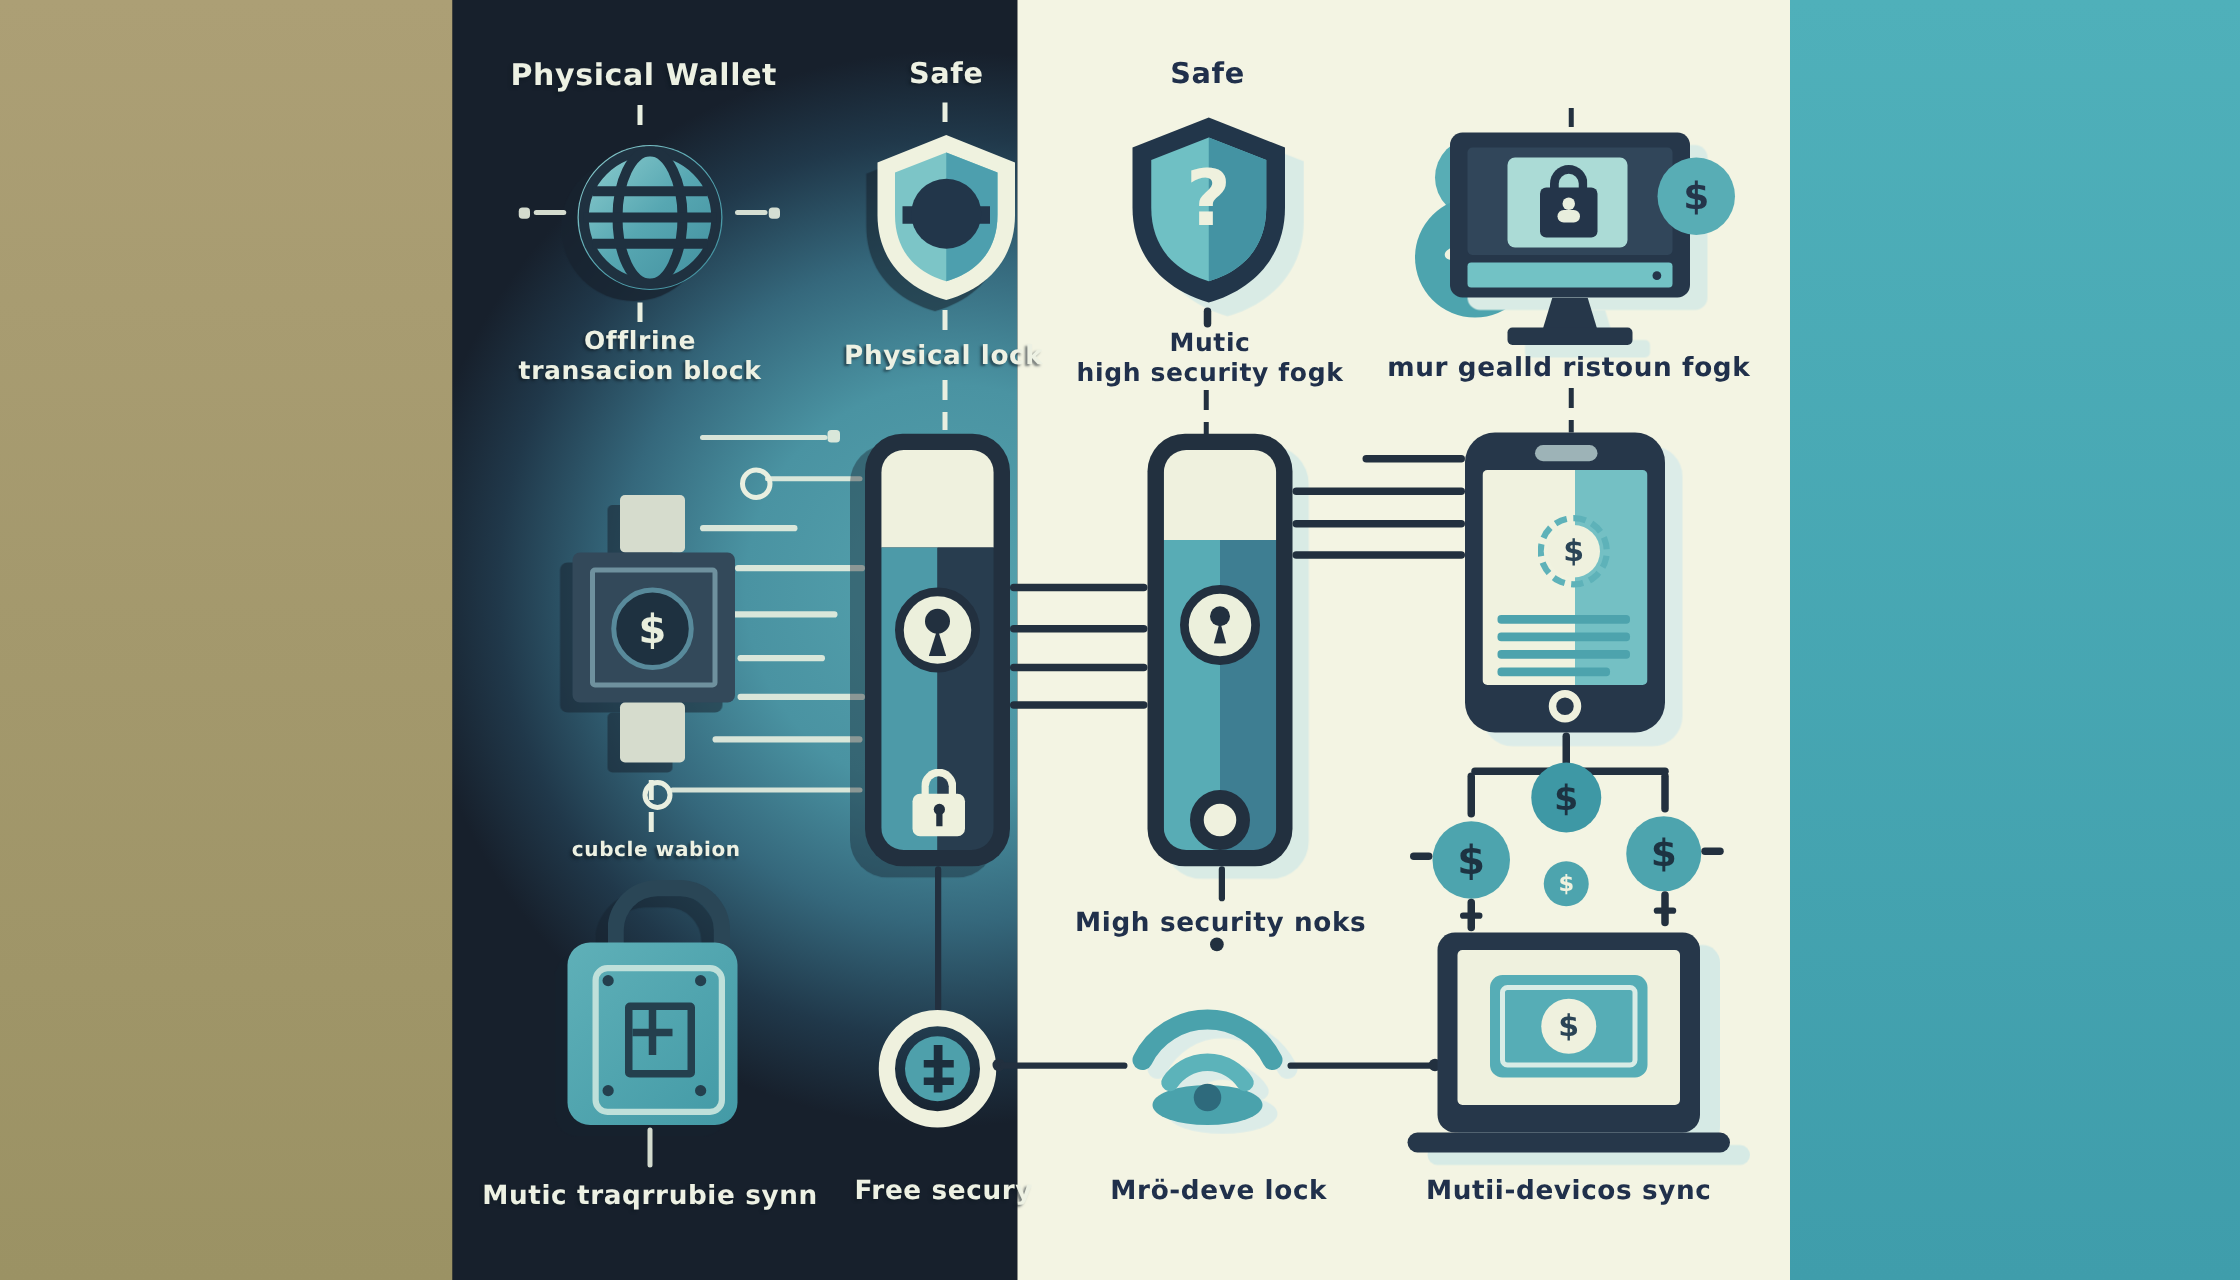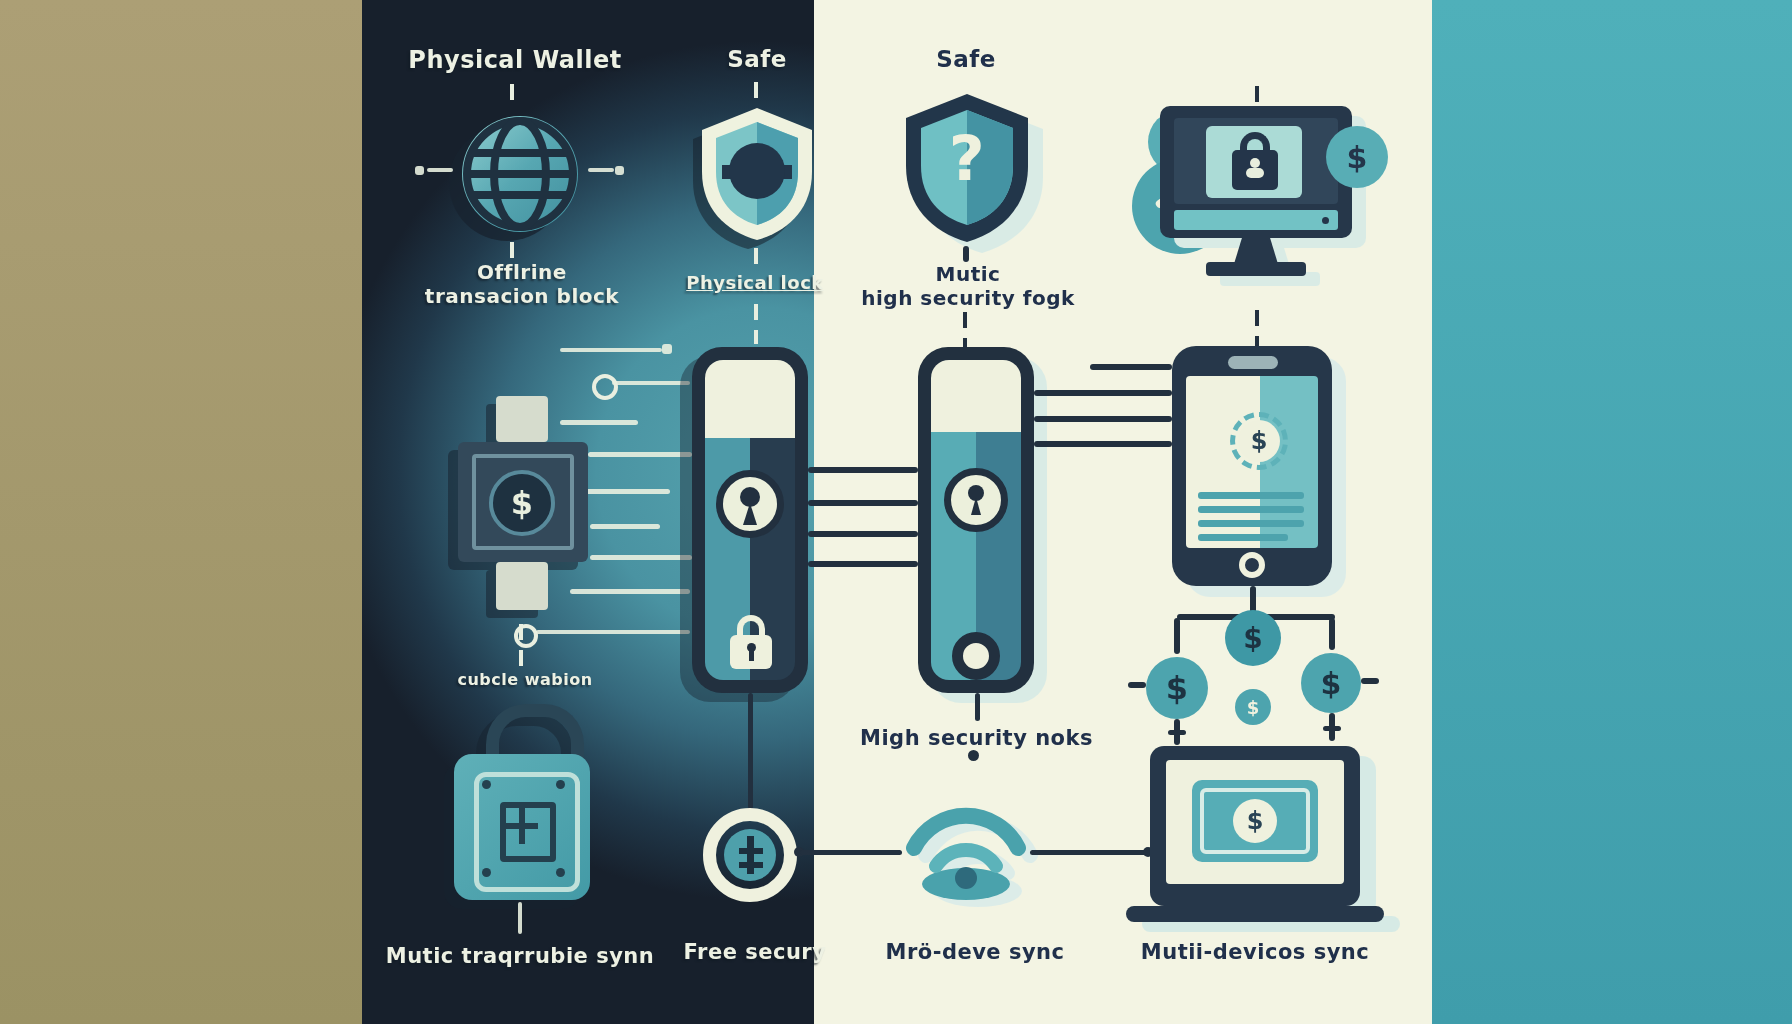--- a/index.html
+++ b/index.html
@@ -42,21 +42,21 @@
       <ellipse cx="68" cy="68" rx="26" ry="53" fill="none" stroke="#1f3140" stroke-width="8"></ellipse>
       <path d="M22,47 H114 M15,68 H121 M22,89 H114" stroke="#1f3140" stroke-width="8" fill="none"></path>
     </svg>
   </div>
   <div class="cir wline" style="left:415px;top:166px;width:9px;height:9px;"></div>
   <div class="wline" style="left:427px;top:168px;width:26px;height:4px;"></div>
   <div class="wline" style="left:588px;top:168px;width:26px;height:4px;"></div>
   <div class="cir wline" style="left:615px;top:166px;width:9px;height:9px;"></div>
   <div class="vdash" style="--c:#e9efe0;left:510px;top:242px;height:20px;"></div>
 
-  <div class="t lt" style="left:372px;top:260px;width:300px;font-size:20px;line-height:24px;">
+  <div class="t lt" style="left:362px;top:260px;width:300px;font-size:20px;line-height:24px;">
     <div>Offlrine</div>
     <div>transacion block</div>
   </div>
 
   <div class="wline" style="left:560px;top:348px;width:102px;height:4px;"></div>
   <div class="cir wline" style="left:662px;top:344px;width:10px;height:10px;"></div>
   <div class="cir" style="left:592px;top:374px;width:18px;height:18px;border:4px solid #e9efe0;"></div>
   <div class="wline" style="left:612px;top:381px;width:78px;height:4px;"></div>
   <div class="wline" style="left:560px;top:420px;width:78px;height:5px;"></div>
   <div class="wline" style="left:588px;top:452px;width:104px;height:5px;"></div>
@@ -108,21 +108,21 @@
         </defs>
       <path d="M63,4 L118,26 V68 C118,104 95,127 63,136 C31,127 8,104 8,68 V26 Z" fill="#eff2df"></path>
       <path d="M63,18 L104,34 V68 C104,97 87,114 63,121 C39,114 22,97 22,68 V34 Z" fill="#7cc5c7"></path>
       <path d="M63,18 L104,34 V68 C104,97 87,114 63,121 C39,114 22,97 22,68 V34 Z" fill="#4d9fae" clip-path="url(#rh1)"></path>
       <rect x="28" y="61" width="16" height="14" fill="#22364a"></rect>
       <rect x="82" y="61" width="16" height="14" fill="#22364a"></rect>
       <circle cx="63" cy="67" r="28" fill="#22364a"></circle>
     </svg>
   </div>
   <div class="vdash" style="--c:#e9efe0;left:754px;top:248px;height:20px;"></div>
-  <div class="t lt" style="left:630px;top:272px;width:250px;font-size:18px;text-decoration:underline;">Physical lock</div>
+  <div class="t lt" style="left:630px;top:272px;width:250px;font-size:21px;">Physical lock</div>
   <div class="vdash" style="--c:#e9efe0;left:754px;top:304px;height:40px;"></div>
 
   <div class="abs" style="left:692px;top:347px;width:116px;height:346px;filter:drop-shadow(-12px 9px 0 rgba(22,32,44,.4));">
     <div class="abs" style="left:0;top:0;width:116px;height:346px;background:#22303f;border-radius:30px;"></div>
     <div class="abs" style="left:13px;top:13px;width:90px;height:320px;border-radius:18px;overflow:hidden;">
       <div class="abs" style="left:0;top:0;width:90px;height:78px;background:#eff1de;"></div>
       <div class="abs" style="left:0;top:78px;width:45px;height:242px;background:#4d9aa8;"></div>
       <div class="abs" style="left:45px;top:78px;width:45px;height:242px;background:#283d4f;"></div>
     </div>
     <div class="cir" style="left:24px;top:123px;width:68px;height:68px;background:#ecf0dc;border:7px solid #22303f;box-sizing:border-box;">
@@ -199,21 +199,21 @@
       <ellipse cx="68" cy="102" rx="44" ry="16" fill="#4aa2ac"></ellipse>
       <path d="M16,66 A58,58 0 0 1 120,66" stroke="#4aa2ac" stroke-width="16" fill="none" stroke-linecap="round"></path>
       <path d="M38,84 A36,36 0 0 1 98,84" stroke="#5cb3ba" stroke-width="14" fill="none" stroke-linecap="round"></path>
       <circle cx="68" cy="96" r="11" fill="#2e6a7c"></circle>
     </svg>
   </div>
   <div class="cir" style="left:794px;top:847px;width:10px;height:10px;background:#22303f;"></div>
   <div class="dline" style="left:800px;top:850px;width:102px;height:5px;"></div>
   <div class="dline" style="left:1030px;top:850px;width:118px;height:5px;"></div>
   <div class="cir" style="left:1143px;top:847px;width:10px;height:10px;background:#22303f;"></div>
-  <div class="t dk" style="left:845px;top:940px;width:260px;font-size:21px;">Mrö-deve sync</div>
+  <div class="t dk" style="left:845px;top:940px;width:260px;font-size:21px;">Mrö-deve lock</div>
 
   <div class="vdash" style="--c:#22303f;left:1255px;top:86px;height:30px;"></div>
 
   <div class="cir ds" style="left:1148px;top:110px;width:64px;height:64px;background:#58adb5;">
     <svg width="40" height="34" viewBox="0 0 40 34">
       <path d="M6,16 A20,20 0 0 1 34,16" stroke="#eff1de" stroke-width="5" fill="none" stroke-linecap="round"></path>
       <path d="M12,23 A12,12 0 0 1 28,23" stroke="#eff1de" stroke-width="5" fill="none" stroke-linecap="round"></path>
       <circle cx="20" cy="29" r="4" fill="#eff1de"></circle>
     </svg>
   </div>
@@ -234,20 +234,21 @@
     <div class="abs" style="left:86px;top:62px;width:18px;height:10px;background:#e8eedd;border-radius:5px;"></div>
     <div class="abs" style="left:14px;top:104px;width:164px;height:20px;background:#72c2c5;border-radius:3px;"></div>
     <div class="cir" style="left:162px;top:111px;width:7px;height:7px;background:#24354a;"></div>
     <div class="abs" style="left:74px;top:132px;width:44px;height:26px;background:#26374a;clip-path:polygon(18% 0,82% 0,100% 100%,0 100%);"></div>
     <div class="abs" style="left:46px;top:156px;width:100px;height:14px;background:#26374a;border-radius:4px;"></div>
   </div>
   <div class="cir ds" style="left:1326px;top:126px;width:62px;height:62px;background:#58adb5;">
     <span class="dol" style="color:#24354a;font-size:30px;">$</span>
   </div>
 
+  <div class="t dk" style="left:1100px;top:282px;width:310px;font-size:21px;">mur gealld ristoun fogk</div>
   <div class="vdash" style="--c:#22303f;left:1255px;top:310px;height:36px;"></div>
 
   <div class="dline" style="left:1090px;top:364px;width:82px;height:6px;"></div>
   <div class="dline" style="left:1034px;top:390px;width:138px;height:6px;"></div>
   <div class="dline" style="left:1034px;top:416px;width:138px;height:6px;"></div>
   <div class="dline" style="left:1034px;top:441px;width:138px;height:6px;"></div>
 
   <div class="abs" style="left:1172px;top:346px;width:160px;height:240px;filter:drop-shadow(14px 11px 0 #dcece8);">
     <div class="abs" style="left:0;top:0;width:160px;height:240px;background:#26374a;border-radius:24px;"></div>
     <div class="abs" style="left:56px;top:10px;width:50px;height:13px;background:#9db3b7;border-radius:7px;"></div>

